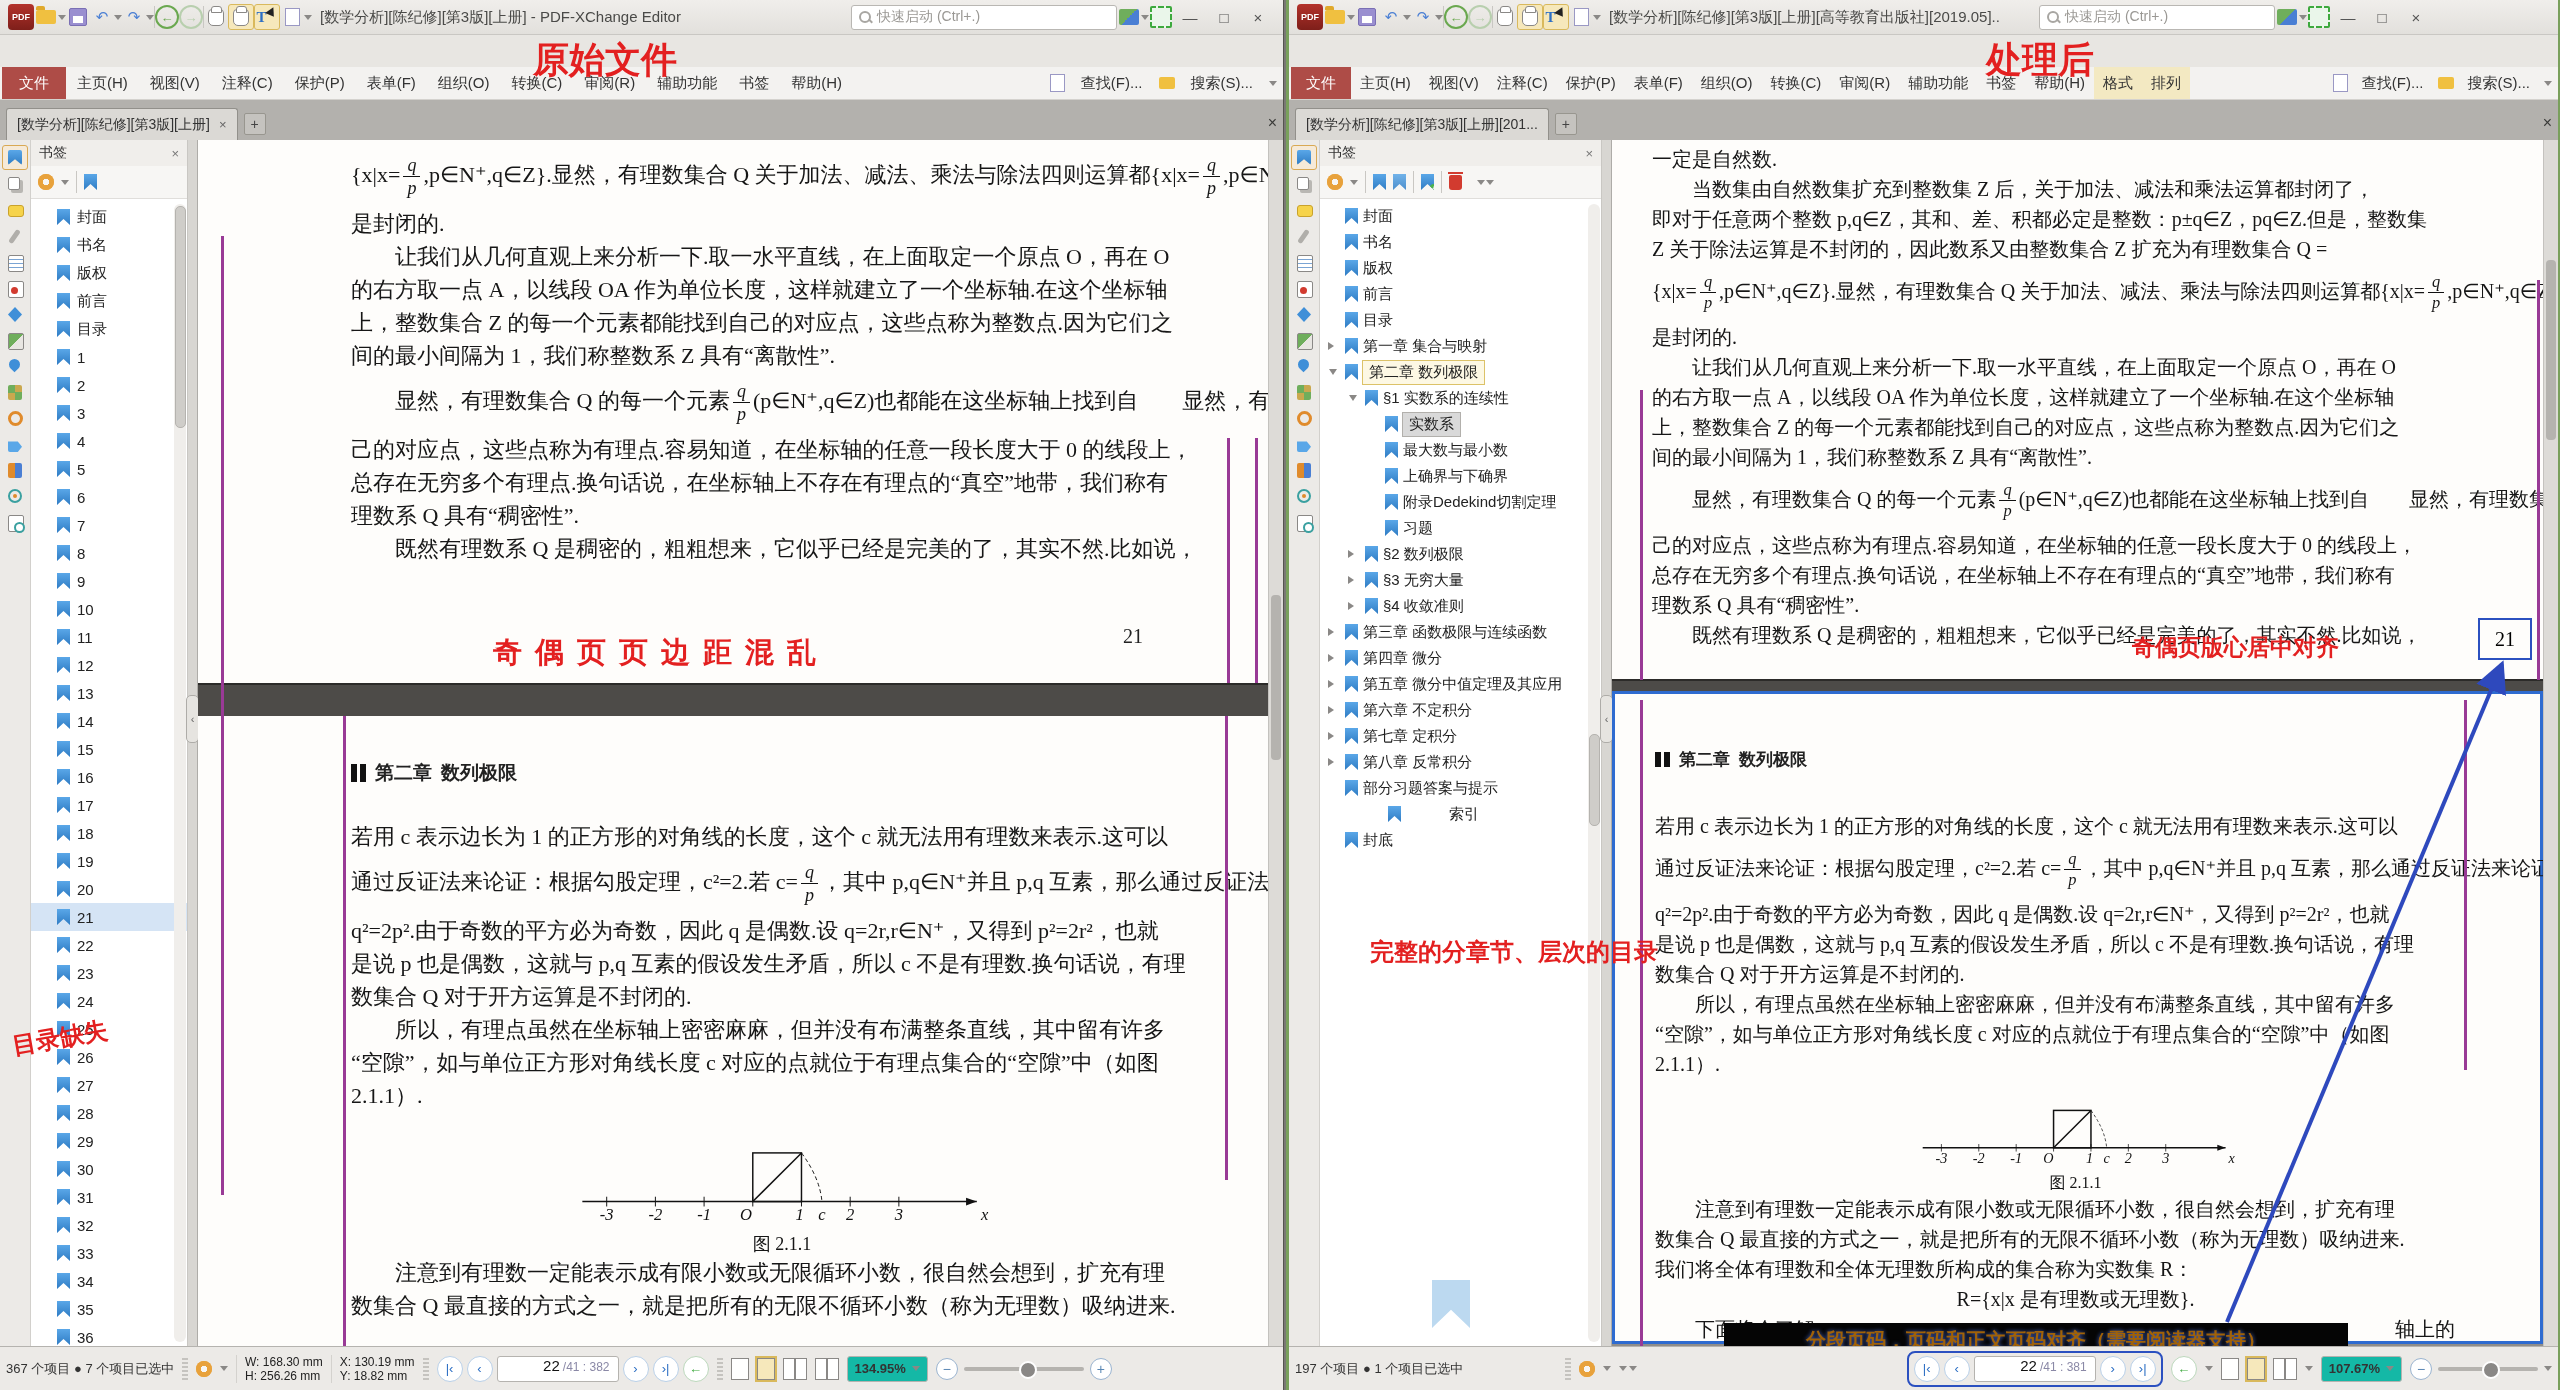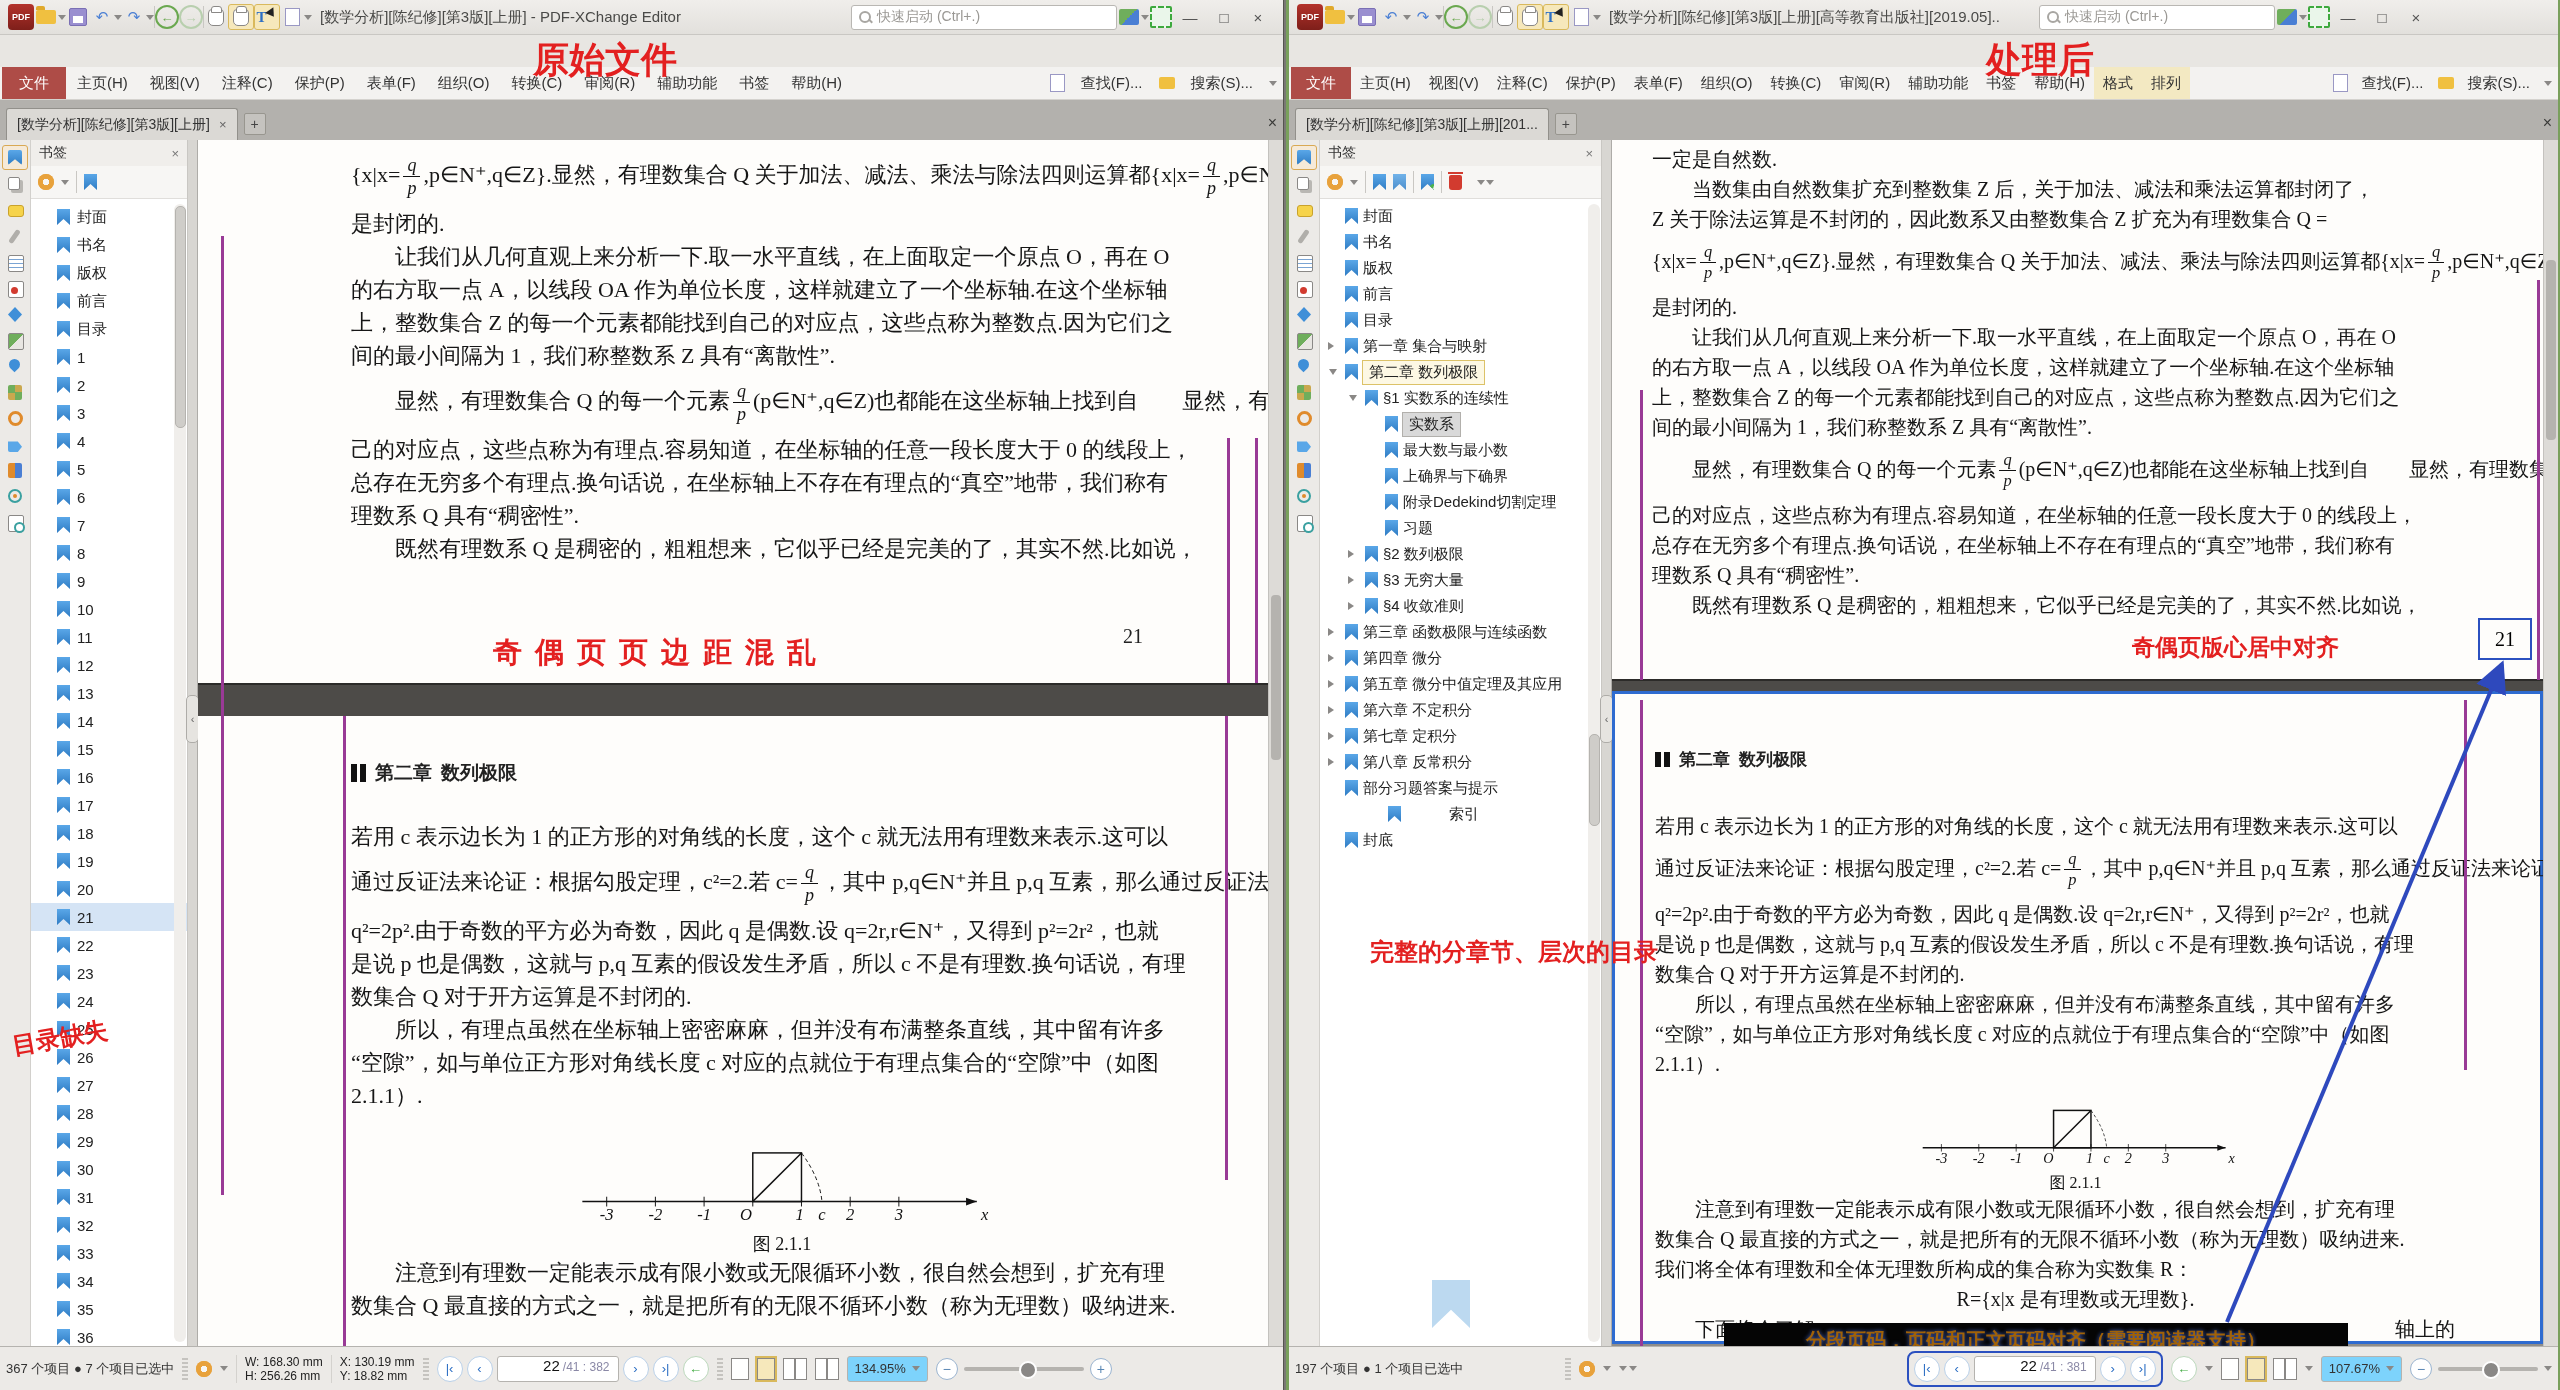--- a/index.html
+++ b/index.html
@@ -136,21 +136,21 @@
   .navbtn.green{color:#3da93d;border-color:#bcd8bc;}
   .navwrap{display:flex;align-items:center;gap:4px;flex:none;}
   .navwrap.blue-annot{border:2px solid #2b50c0;border-radius:8px;padding:3px 5px;}
   .pagefield{height:24px;background:#fff;border:1px solid #b5b3af;border-radius:3px;display:flex;align-items:baseline;justify-content:flex-end;gap:3px;padding:0 8px;min-width:104px;}
   .pagefield .cur{font-size:15px;color:#111;}
   .pagefield .tot{font-size:12px;color:#8a88a6;}
   .lay-ico{width:16px;height:20px;background:#fff;border:1px solid #8a8886;flex:none;}
   .lay-ico.two{width:22px;background:linear-gradient(90deg,#fff 45%,#8a8886 45% 55%,#fff 55%);}
   .lay-ico.four{width:22px;background:linear-gradient(90deg,#fff 45%,#8a8886 45% 55%,#fff 55%),linear-gradient(#fff 45%,#8a8886 45% 55%,#fff 55%);}
   .lay-ico.sel{outline:2px solid #d9b95c;background-color:#f6e8bb;}
-  .zoombox{height:24px;background:#7dd3fc;border:1px solid #b5b3af;border-radius:3px;display:flex;align-items:center;gap:6px;padding:0 7px;font-size:13px;flex:none;}
+  .zoombox{height:24px;background:#14b8a6;border:1px solid #b5b3af;border-radius:3px;display:flex;align-items:center;gap:6px;padding:0 7px;font-size:13px;flex:none;font-weight:bold;}
   .slider{display:flex;align-items:center;gap:6px;flex:none;}
   .scirc{width:20px;height:20px;border:1px solid #9ab4d0;border-radius:50%;background:#fff;color:#5a87b4;display:flex;align-items:center;justify-content:center;font-size:14px;}
   .track{width:120px;height:4px;background:#b5b3af;border-radius:2px;position:relative;}
   .sthumb{position:absolute;top:-6px;width:14px;height:14px;background:#8a8886;border:2px solid #fff;border-radius:50%;}
   .grip{width:6px;height:22px;background:repeating-linear-gradient(#c5c3bf 0 2px,#eceae7 2px 4px);flex:none;}
 </style>
 </head>
 <body>
 
 <div class="win" id="winL">
@@ -910,20 +910,21 @@
     <div class="splitter">
         <div class="split-handle">‹</div>
       </div>
     <div class="docview">
 
       <div class="page" style="top:0;height:539px;">
         <div class="page-text" style="padding:4px 44px 0 40px;">
 
         <div class="line">一定是自然数.</div>
             <div class="line">　　当数集由自然数集扩充到整数集 Z 后，关于加法、减法和乘法运算都封闭了，</div>
+            <div class="line">即对于任意两个整数 p,q∈Z，其和、差、积都必定是整数：p±q∈Z，pq∈Z.但是，整数集</div>
             <div class="line">Z 关于除法运算是不封闭的，因此数系又由整数集合 Z 扩充为有理数集合 Q =</div>
             <div class="line hasfrac">{x|x=<span class="frac">
                 <span class="fn">q</span>
                 <span class="fd">p</span>
               </span>,p∈N⁺,q∈Z}.显然，有理数集合 Q 关于加法、减法、乘法与除法四则运算都{x|x=<span class="frac">
                 <span class="fn">q</span>
                 <span class="fd">p</span>
               </span>,p∈N⁺,q∈Z}.显然，有理数集合 Q 关于加法、减法、乘法与除法四则运算都</div>
             <div class="line">是封闭的.</div>
             <div class="line">　　让我们从几何直观上来分析一下.取一水平直线，在上面取定一个原点 O，再在 O</div>

